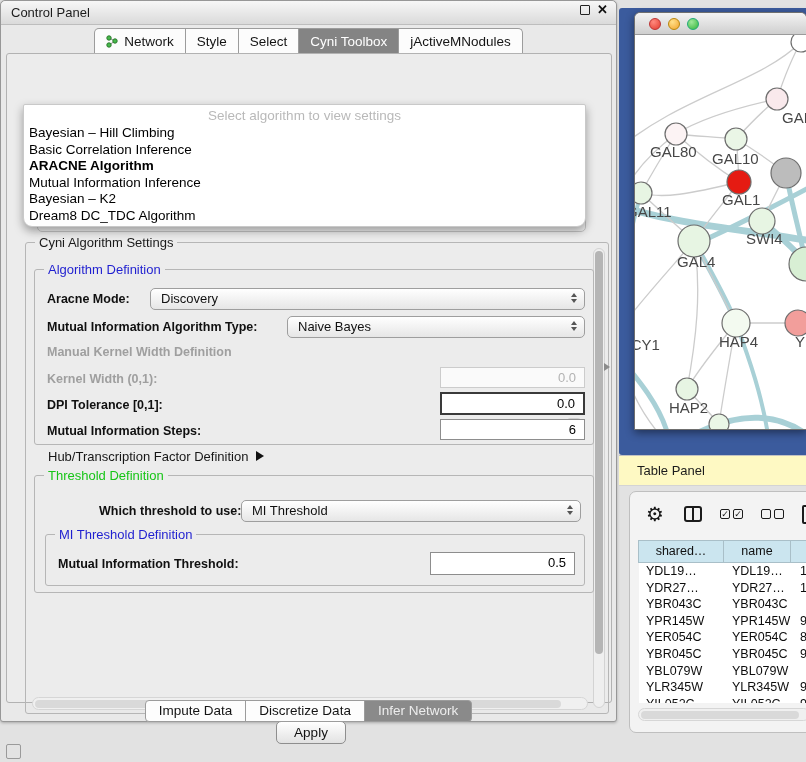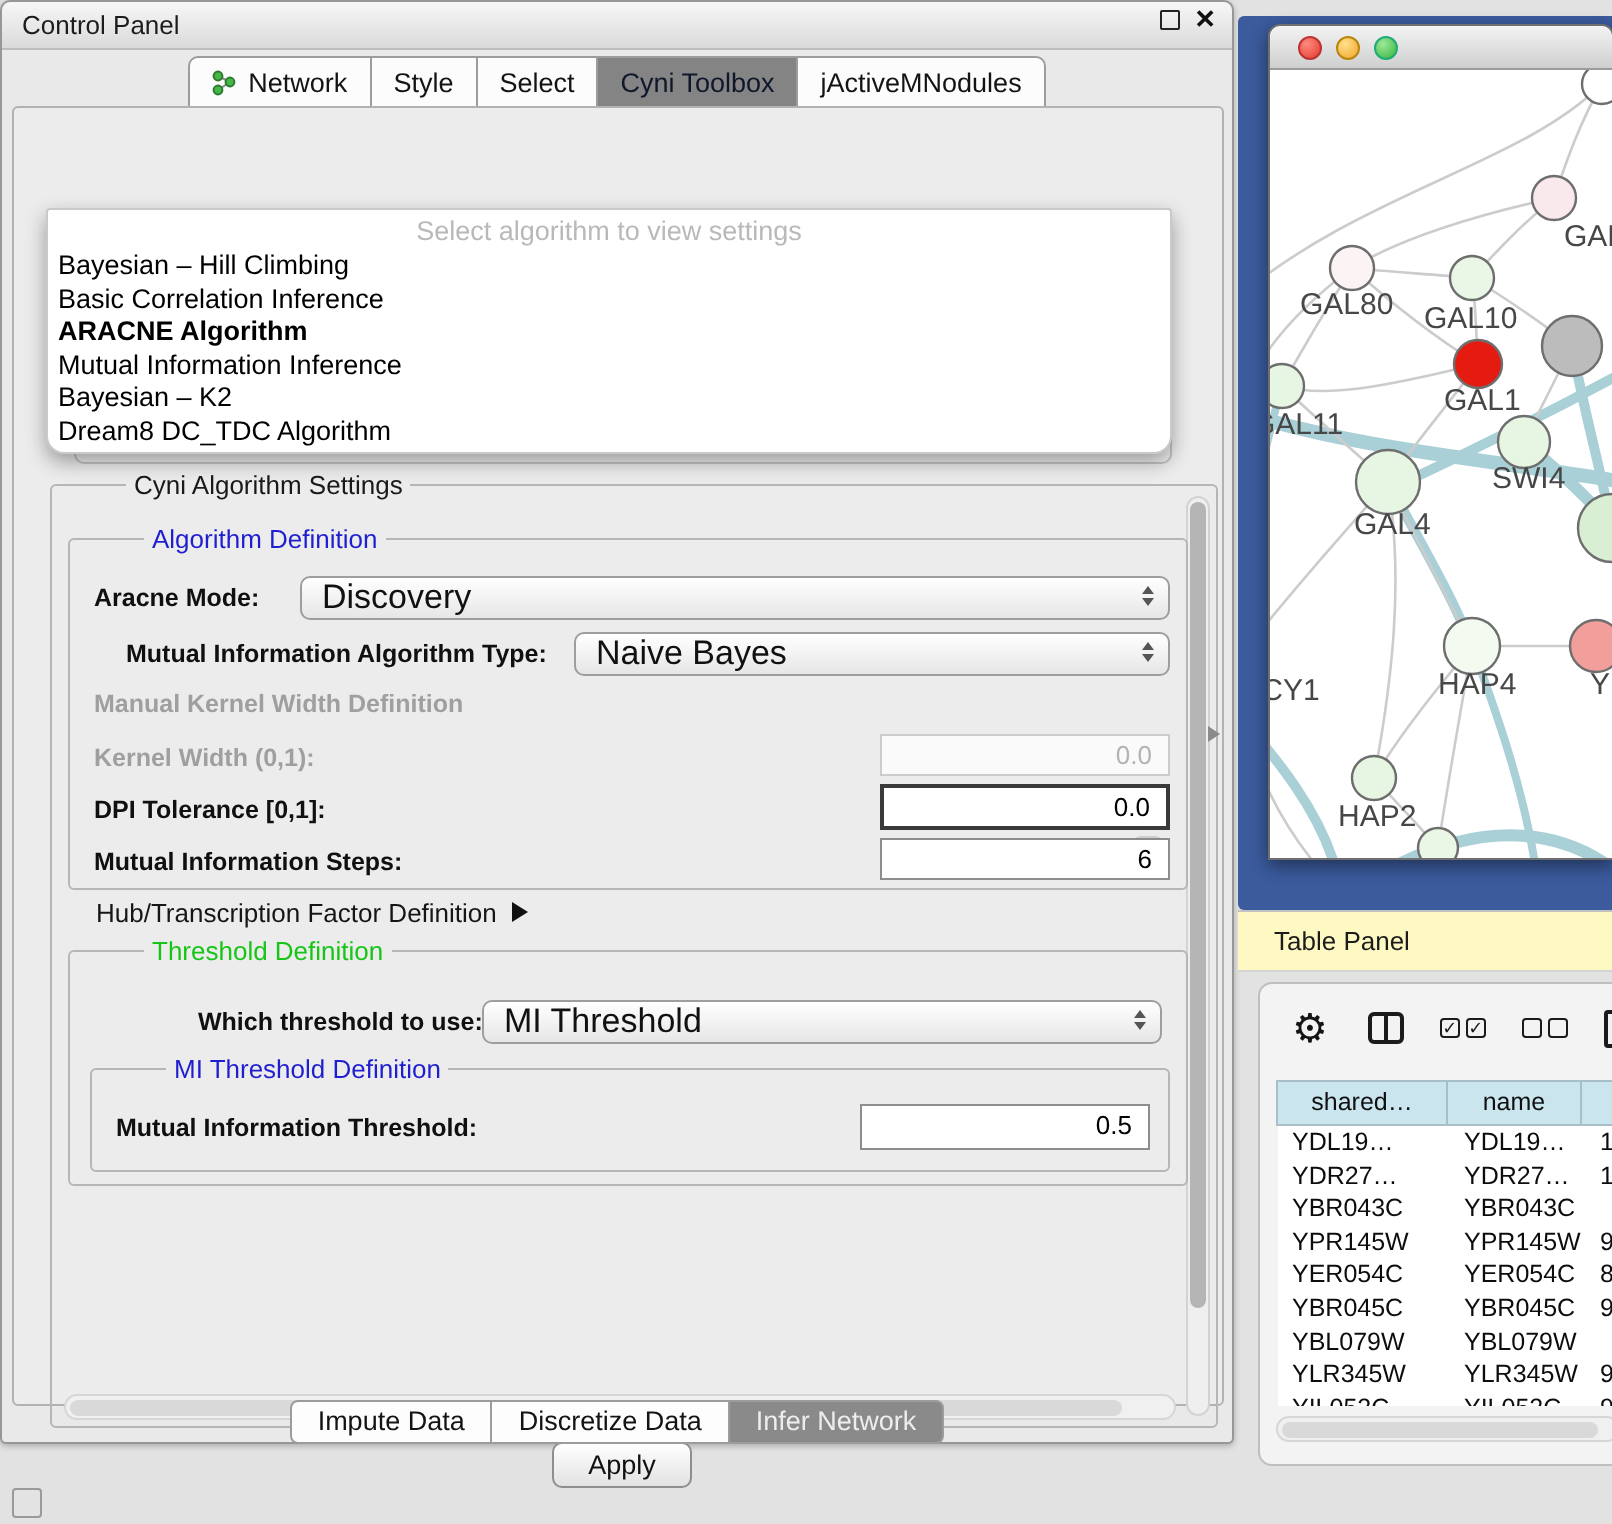--- a/index.html
+++ b/index.html
@@ -19,51 +19,51 @@
   .cp-title{margin-left:10px;font-size:13px;color:#1c1c1c;}
   .cp-titlebar-icons{position:absolute;right:8px;top:4px;display:flex;gap:7px;align-items:center;}
   .float-ic{width:10px;height:10px;border:1.6px solid #222;border-radius:1px;}
   .close-ic{font-size:13px;font-weight:bold;color:#111;line-height:10px;}
   
   .cp-tabrow{position:absolute;left:0;top:27px;right:0;height:25px;display:flex;justify-content:center;}
   .tab{background:#fcfcfc;border:1px solid #9c9c9c;border-bottom:none;padding:3px 11px 2px 11px;
     font-size:13.5px;color:#141414;display:flex;align-items:center;gap:5px;margin-left:-1px;}
   .tab:first-child{border-radius:5px 0 0 0;margin-left:0;}
   .tab:last-child{border-radius:0 5px 0 0;}
-  .tab.sel{background:#848484;color:#0f172a;}
+  .tab.sel{background:#848484;color:#ffffff;}
   
   .cp-content{position:absolute;left:5px;top:52px;width:606px;height:650px;
     background:#ececec;border:1px solid #b2b2b2;border-radius:3px;}
   
   .algo-popup{position:absolute;left:16px;top:50px;width:563px;height:123px;background:#ffffff;
     border:1px solid #c9c9c9;border-radius:2px 2px 9px 9px;box-shadow:0 4px 10px rgba(0,0,0,.35);
     z-index:30;padding-top:3px;}
   .algo-ph{text-align:center;color:#b9b9b9;font-size:13.5px;height:17px;}
   .algo-item{padding-left:5px;font-size:13.5px;height:16.5px;line-height:16.5px;color:#000;}
   .algo-item.bold{font-weight:bold;}
   
   .bg-combo{position:absolute;left:30px;top:153px;width:549px;height:25px;z-index:5;
     border:1px solid #ababab;border-radius:5px;background:#f2f2f2;color:#9a9a9a;opacity:.6;
     line-height:23px;padding-left:12px;font-size:13px;}
   
   .grp{position:absolute;border:1px solid #b6b6b6;border-radius:3px;}
-  .grp-title{position:absolute;top:-8px;left:9px;background:#ececec;padding:0 4px;font-size:13px;margin-left:28px;}
+  .grp-title{position:absolute;top:-8px;left:9px;background:#ececec;padding:0 4px;font-size:13px;}
   .t-black{color:#1a1a1a;}
   .t-blue{color:#1f1fd0;}
   .t-green{color:#17c517;}
   
   .v-scroll{position:absolute;right:3px;top:5px;width:12px;bottom:5px;background:#efefef;
     border:1px solid #d3d3d3;border-radius:6px;}
   .v-thumb{position:absolute;left:1px;top:2px;width:8px;height:88%;background:#b5b5b5;border-radius:5px;}
   
   .row{position:absolute;left:0;right:0;display:flex;align-items:center;}
   .lbl-b{font-weight:bold;font-size:12.5px;color:#101010;}
   .lbl-g{font-weight:bold;font-size:12.5px;color:#9f9f9f;}
   .combo{position:absolute;height:22px;border:1px solid #9e9e9e;border-radius:5px;
-    background:linear-gradient(#ffffff,#e6e6e6);line-height:20px;padding-left:10px;font-size:17px;color:#111;}
+    background:linear-gradient(#ffffff,#e6e6e6);line-height:20px;padding-left:10px;font-size:13px;color:#111;}
   .stepper{position:absolute;right:7px;top:4px;display:flex;flex-direction:column;align-items:center;gap:2px;}
   .arr-up{width:0;height:0;border-left:3.5px solid transparent;border-right:3.5px solid transparent;border-bottom:4.5px solid #555;}
   .arr-dn{width:0;height:0;border-left:3.5px solid transparent;border-right:3.5px solid transparent;border-top:4.5px solid #555;}
   .inp{position:absolute;height:21px;background:#fff;text-align:right;padding-right:8px;
     line-height:19px;font-size:13px;}
   .inp.dis{border:1px solid #cccccc;background:#fafafa;color:#b3b3b3;}
   .inp.focus{border:2px solid #3a3a3a;color:#000;}
   .inp.norm{border:1px solid #8d8d8d;color:#000;}
   .chk-dis{position:absolute;right:12px;width:14px;height:14px;border:1px solid #cfcfcf;background:#f4f4f4;border-radius:3px;}
   .arrow-right{display:inline-block;width:0;height:0;border-top:5.5px solid transparent;
@@ -189,21 +189,21 @@
         </div>
         <div class="combo" style="left:115px;top:18px;right:8px;">
           <span>Discovery</span>
           <span class="stepper">
               <span class="arr-up"></span>
               <span class="arr-dn"></span>
             </span>
         </div>
 
         <div class="row" style="top:46px;height:22px;">
-          <span class="lbl-b" style="margin-left:28px;">Mutual Information Algorithm Type:</span>
+          <span class="lbl-b" style="margin-left:12px;">Mutual Information Algorithm Type:</span>
         </div>
         <div class="combo" style="left:252px;top:46px;right:8px;">
           <span>Naive Bayes</span>
           <span class="stepper">
               <span class="arr-up"></span>
               <span class="arr-dn"></span>
             </span>
         </div>
 
         <div class="row" style="top:74px;height:16px;">

